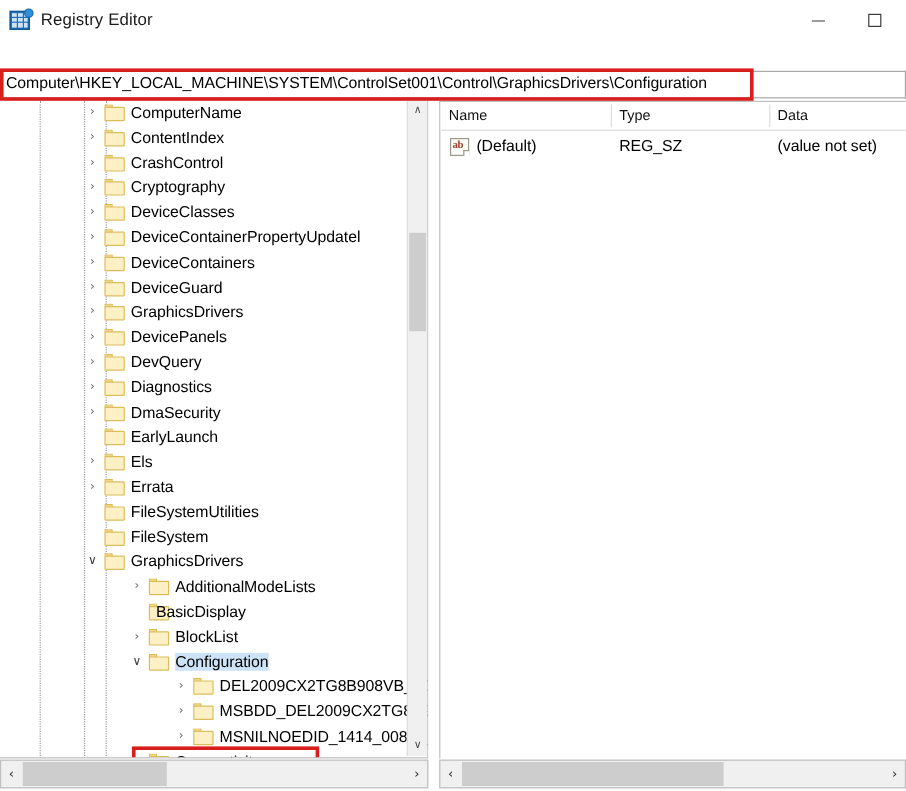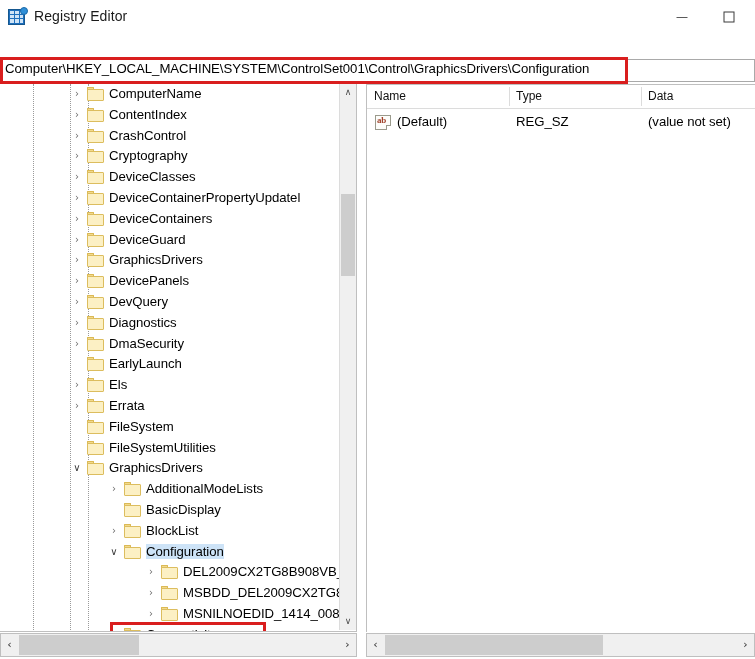--- a/index.html
+++ b/index.html
@@ -264,28 +264,28 @@
             <span class="tab"></span>
             <span class="body"></span>
           </span>
           <span class="label" style="left: 109px;">Errata</span>
         </div>
         <div class="row">
           <span class="folder" style="left: 87px;">
             <span class="tab"></span>
             <span class="body"></span>
           </span>
+          <span class="label" style="left: 109px;">FileSystemUtilities</span>
+        </div>
+        <div class="row">
+          <span class="folder" style="left: 87px;">
+            <span class="tab"></span>
+            <span class="body"></span>
+          </span>
           <span class="label" style="left: 109px;">FileSystem</span>
-        </div>
-        <div class="row">
-          <span class="folder" style="left: 87px;">
-            <span class="tab"></span>
-            <span class="body"></span>
-          </span>
-          <span class="label" style="left: 109px;">FileSystemUtilities</span>
         </div>
         <div class="row">
           <span class="chev open" style="left: 70px;">∨</span>
           <span class="folder" style="left: 87px;">
             <span class="tab"></span>
             <span class="body"></span>
           </span>
           <span class="label" style="left: 109px;">GraphicsDrivers</span>
         </div>
         <div class="row">
@@ -294,21 +294,21 @@
             <span class="tab"></span>
             <span class="body"></span>
           </span>
           <span class="label" style="left: 146px;">AdditionalModeLists</span>
         </div>
         <div class="row">
           <span class="folder" style="left: 124px;">
             <span class="tab"></span>
             <span class="body"></span>
           </span>
-          <span class="label" style="left: 146px;">BasicDisplay</span>
+          <span class="label" style="left: 130px;">BasicDisplay</span>
         </div>
         <div class="row">
           <span class="chev" style="left: 107px;">›</span>
           <span class="folder" style="left: 124px;">
             <span class="tab"></span>
             <span class="body"></span>
           </span>
           <span class="label" style="left: 146px;">BlockList</span>
         </div>
         <div class="row sel">

